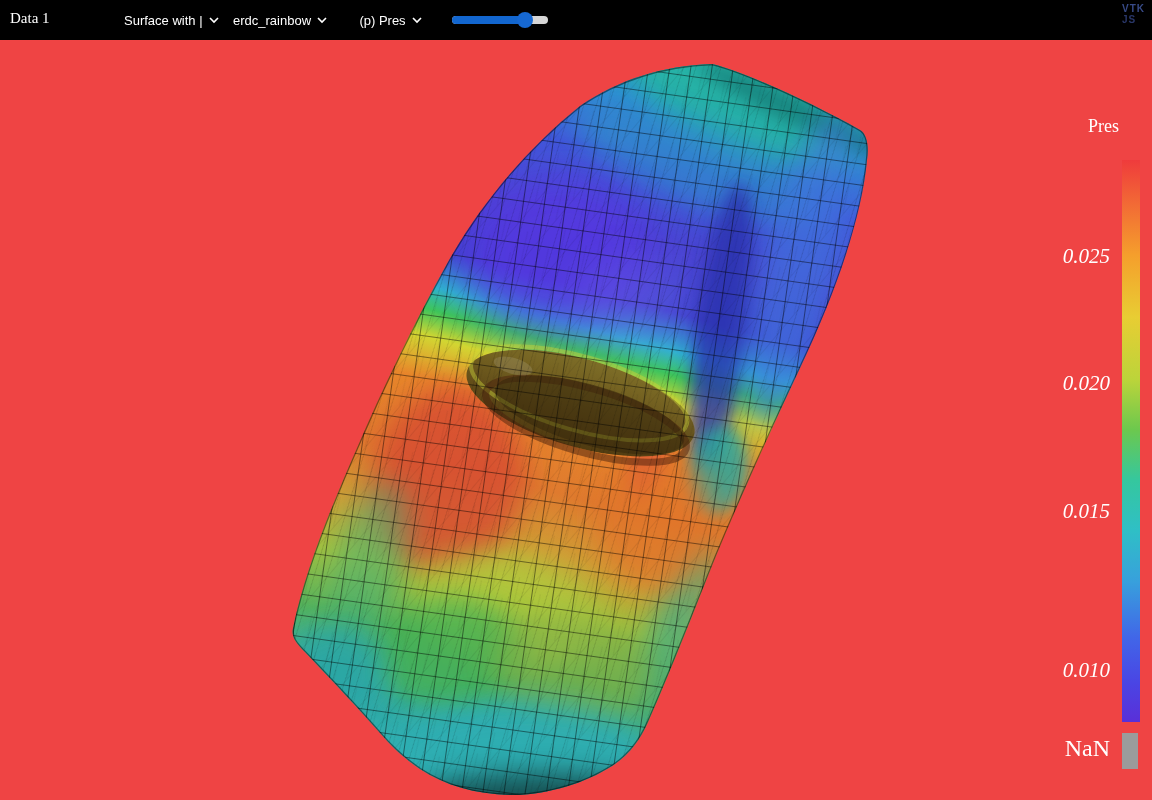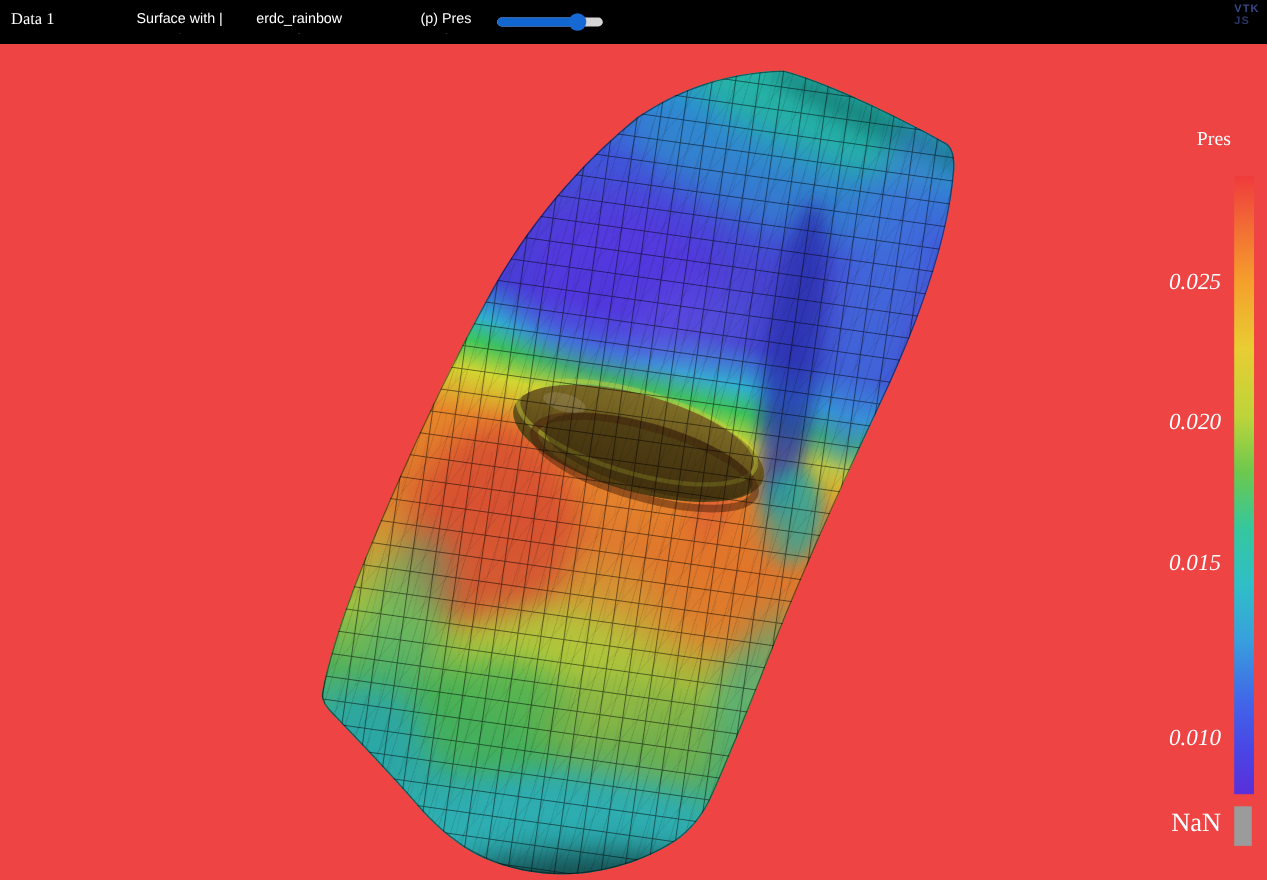--- a/index.html
+++ b/index.html
@@ -3,21 +3,21 @@
 <meta charset="utf-8">
 <style>
   html,body{margin:0;padding:0;background:#000;}
   #stage{position:relative;width:1152px;height:800px;background:#ef4444;overflow:hidden;
          font-family:"Liberation Sans",sans-serif;color:#fff;}
   
   #toolbar{position:absolute;left:0;top:0;width:1152px;height:40px;background:#000;z-index:30;}
   .dataset-label{position:absolute;left:10px;top:10px;font-family:"Liberation Serif",serif;
                  font-size:15px;color:#fff;}
   .ctrl{position:absolute;top:9px;height:22px;display:flex;align-items:center;gap:6px;
-        font-size:13px;color:#fff;cursor:pointer;white-space:nowrap;flex-direction:column;}
+        font-size:13px;color:#fff;cursor:pointer;white-space:nowrap;}
   .chev{display:inline-block;width:10px;height:7px;}
   .slider-wrap{position:absolute;left:452px;top:12px;width:96px;height:16px;cursor:pointer;}
   .slider-track{position:absolute;left:0;top:4px;width:96px;height:8px;border-radius:4px;background:#d6d6d6;}
   .slider-fill{position:absolute;left:0;top:4px;height:8px;border-radius:4px;background:#1266cf;}
   .slider-thumb{position:absolute;top:0;width:16px;height:16px;border-radius:50%;background:#1668d2;}
   .vtk-logo{position:absolute;right:7px;top:3px;text-align:left;line-height:11px;
             font-weight:bold;font-size:10px;color:#3b4f8f;letter-spacing:1px;opacity:.95;}
   .vtk-logo .l2{color:#2c3a6e;font-size:10px;}
   
   .legend-title{position:absolute;right:33px;top:116px;font-family:"Liberation Serif",serif;
@@ -144,21 +144,21 @@
         </svg>
     </div>
 
     <div class="ctrl" style="left:233px">
       <span>erdc_rainbow</span>
       <svg class="chev" viewBox="0 0 10 7">
           <path d="M1 1l4 4 4-4" stroke="#fff" stroke-width="1.6" fill="none"></path>
         </svg>
     </div>
 
-    <div class="ctrl" style="left:358px;width:95px;justify-content:flex-start">
+    <div class="ctrl" style="left:343px;width:95px;justify-content:center">
       <span>(p) Pres</span>
       <svg class="chev" viewBox="0 0 10 7">
           <path d="M1 1l4 4 4-4" stroke="#fff" stroke-width="1.6" fill="none"></path>
         </svg>
     </div>
 
     <div class="slider-wrap">
       <div class="slider-track"></div>
       <div class="slider-fill" style="width: 76%;"></div>
       <div class="slider-thumb" style="left: calc(76% - 8px);"></div>

